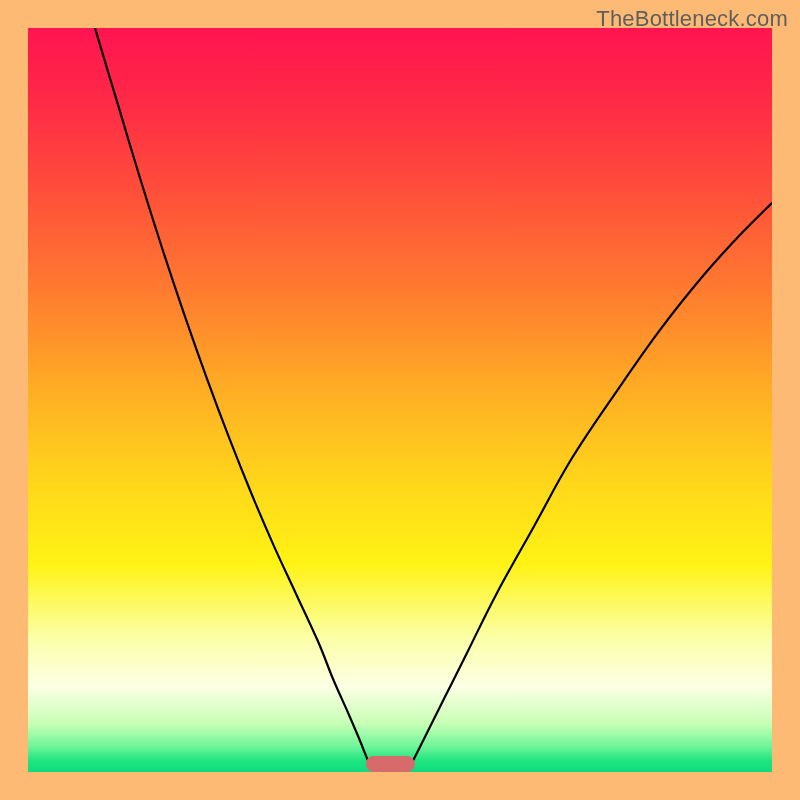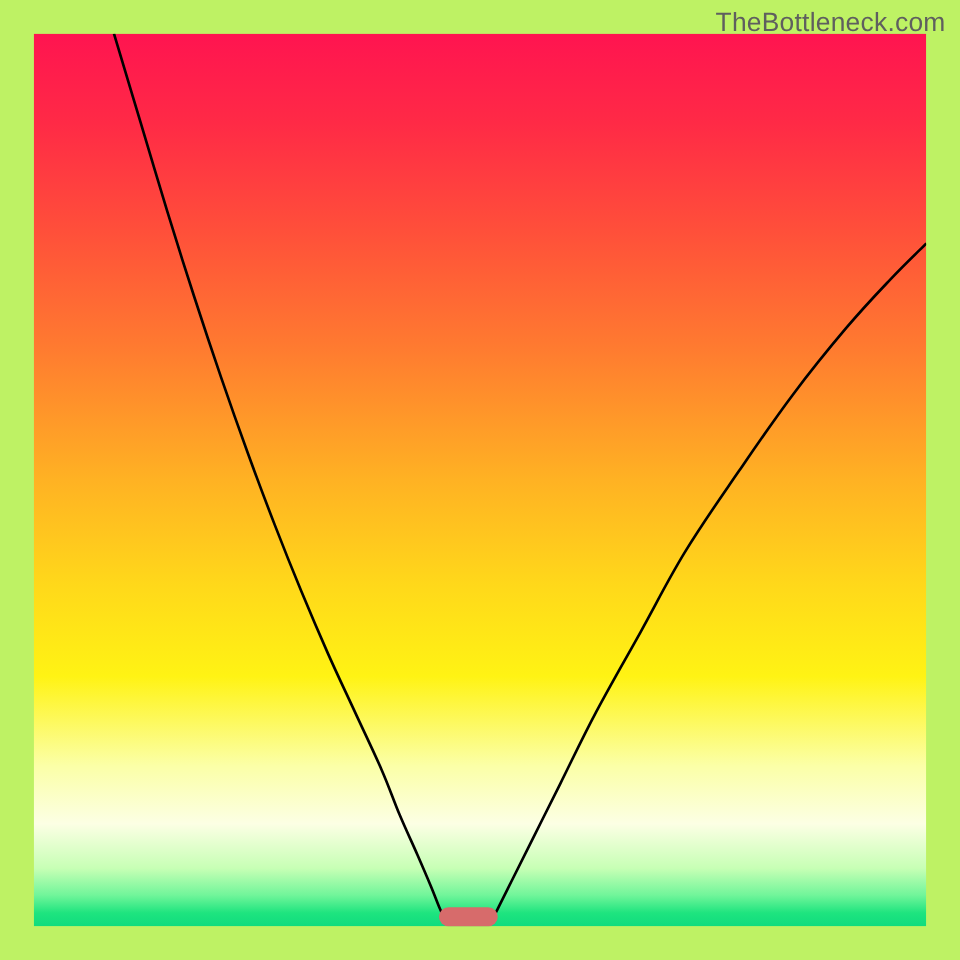--- a/index.html
+++ b/index.html
@@ -7,21 +7,21 @@
     padding: 0;
     width: 800px;
     height: 800px;
     background: #000;
     overflow: hidden;
     font-family: Arial, Helvetica, sans-serif;
   }
   .frame {
     position: absolute;
     inset: 0;
-    background: #bef264;
+    background: #fdba74;
   }
   .plot-area {
     position: absolute;
     left: 28px;
     top: 28px;
     width: 744px;
     height: 744px;
     overflow: hidden;
   }
   .watermark {

